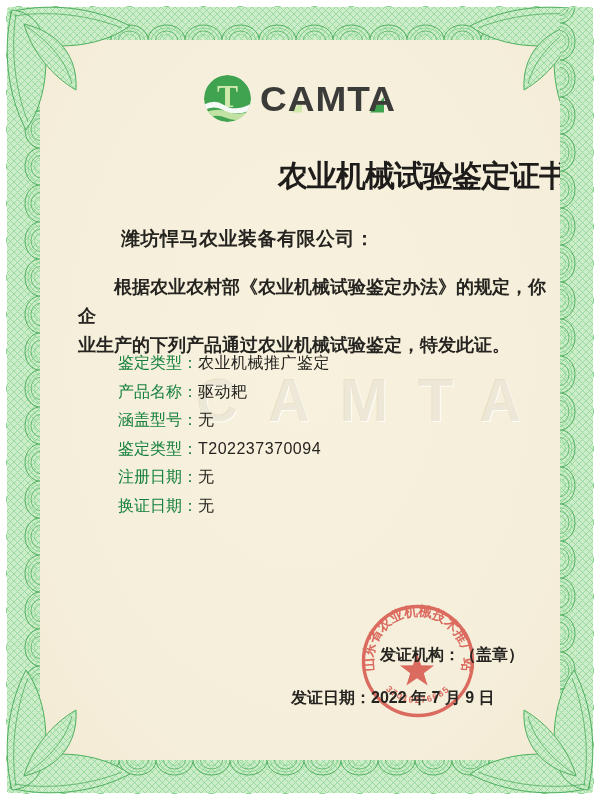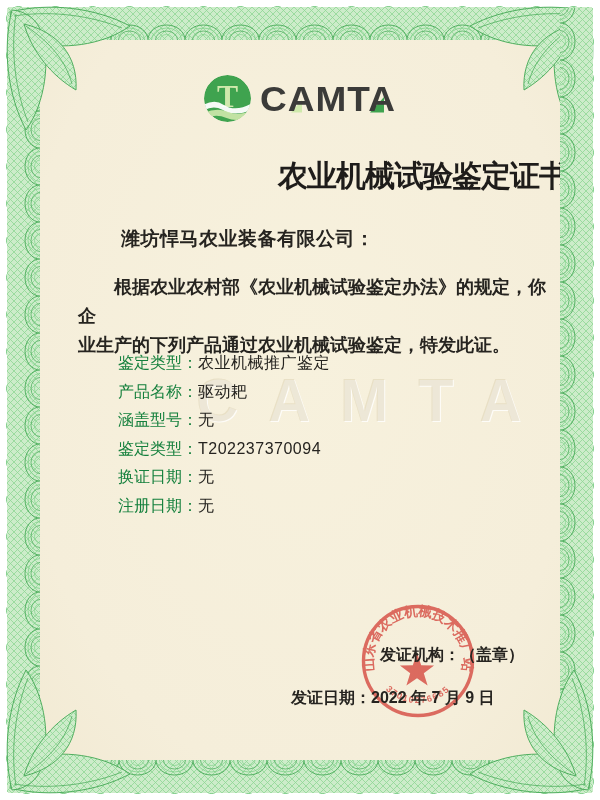--- a/index.html
+++ b/index.html
@@ -118,24 +118,24 @@
   <div class="field-row">
     <span class="flabel">产品名称：</span><span class="fvalue">驱动耙</span>
   </div>
   <div class="field-row">
     <span class="flabel">涵盖型号：</span><span class="fvalue">无</span>
   </div>
   <div class="field-row">
     <span class="flabel">鉴定类型：</span><span class="fvalue">T202237370094</span>
   </div>
   <div class="field-row">
-    <span class="flabel">换证日期：</span><span class="fvalue">无</span>
+    <span class="flabel">注册日期：</span><span class="fvalue">无</span>
   </div>
   <div class="field-row">
-    <span class="flabel">注册日期：</span><span class="fvalue">无</span>
+    <span class="flabel">换证日期：</span><span class="fvalue">无</span>
   </div>
 </div>
 
 <svg class="seal" viewBox="0 0 126 126">
   <g opacity="0.78">
     <circle cx="63" cy="63" r="54.5" fill="none" stroke="#dd4b47" stroke-width="3.4"></circle>
     <path id="sealArcPath" d="M18.2,66.9 A45,45 0 1 1 107.8,66.9" fill="none"></path>
     <text font-size="13.5" font-weight="bold" fill="#dd4b47" font-family="Liberation Sans, DejaVu Sans, sans-serif">
       <textPath href="#sealArcPath" startOffset="50%" text-anchor="middle">山东省农业机械技术推广站</textPath>
     </text>

